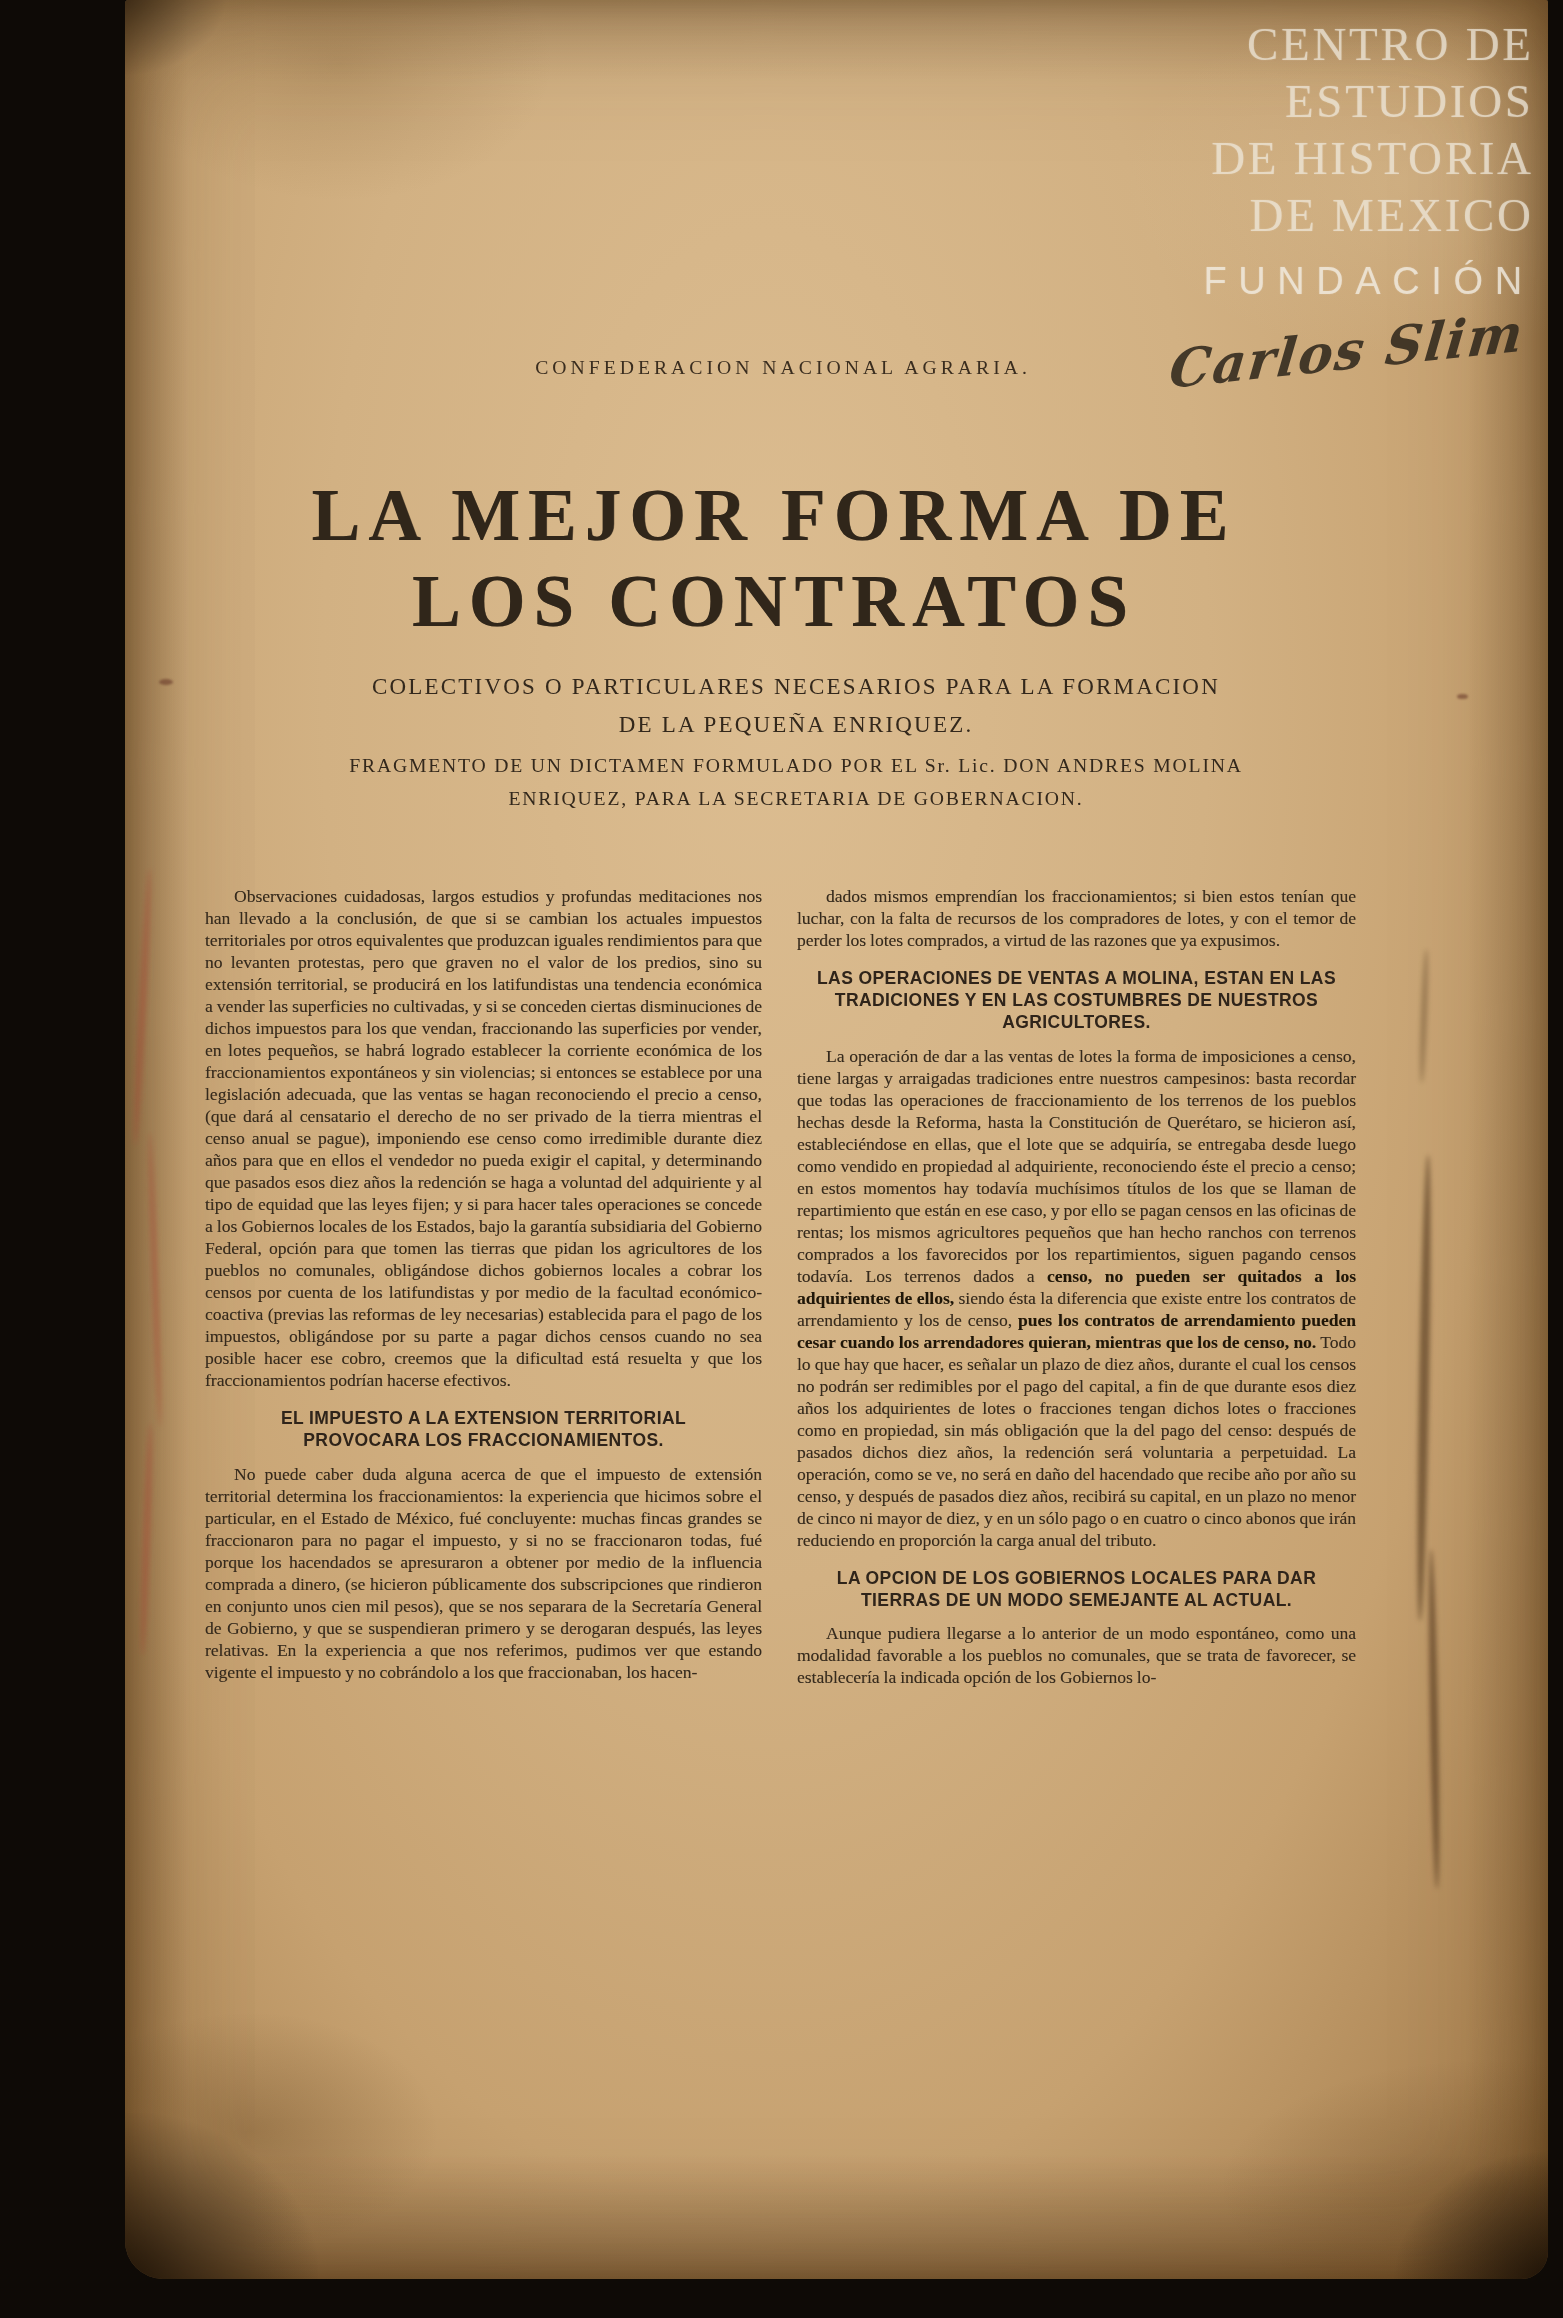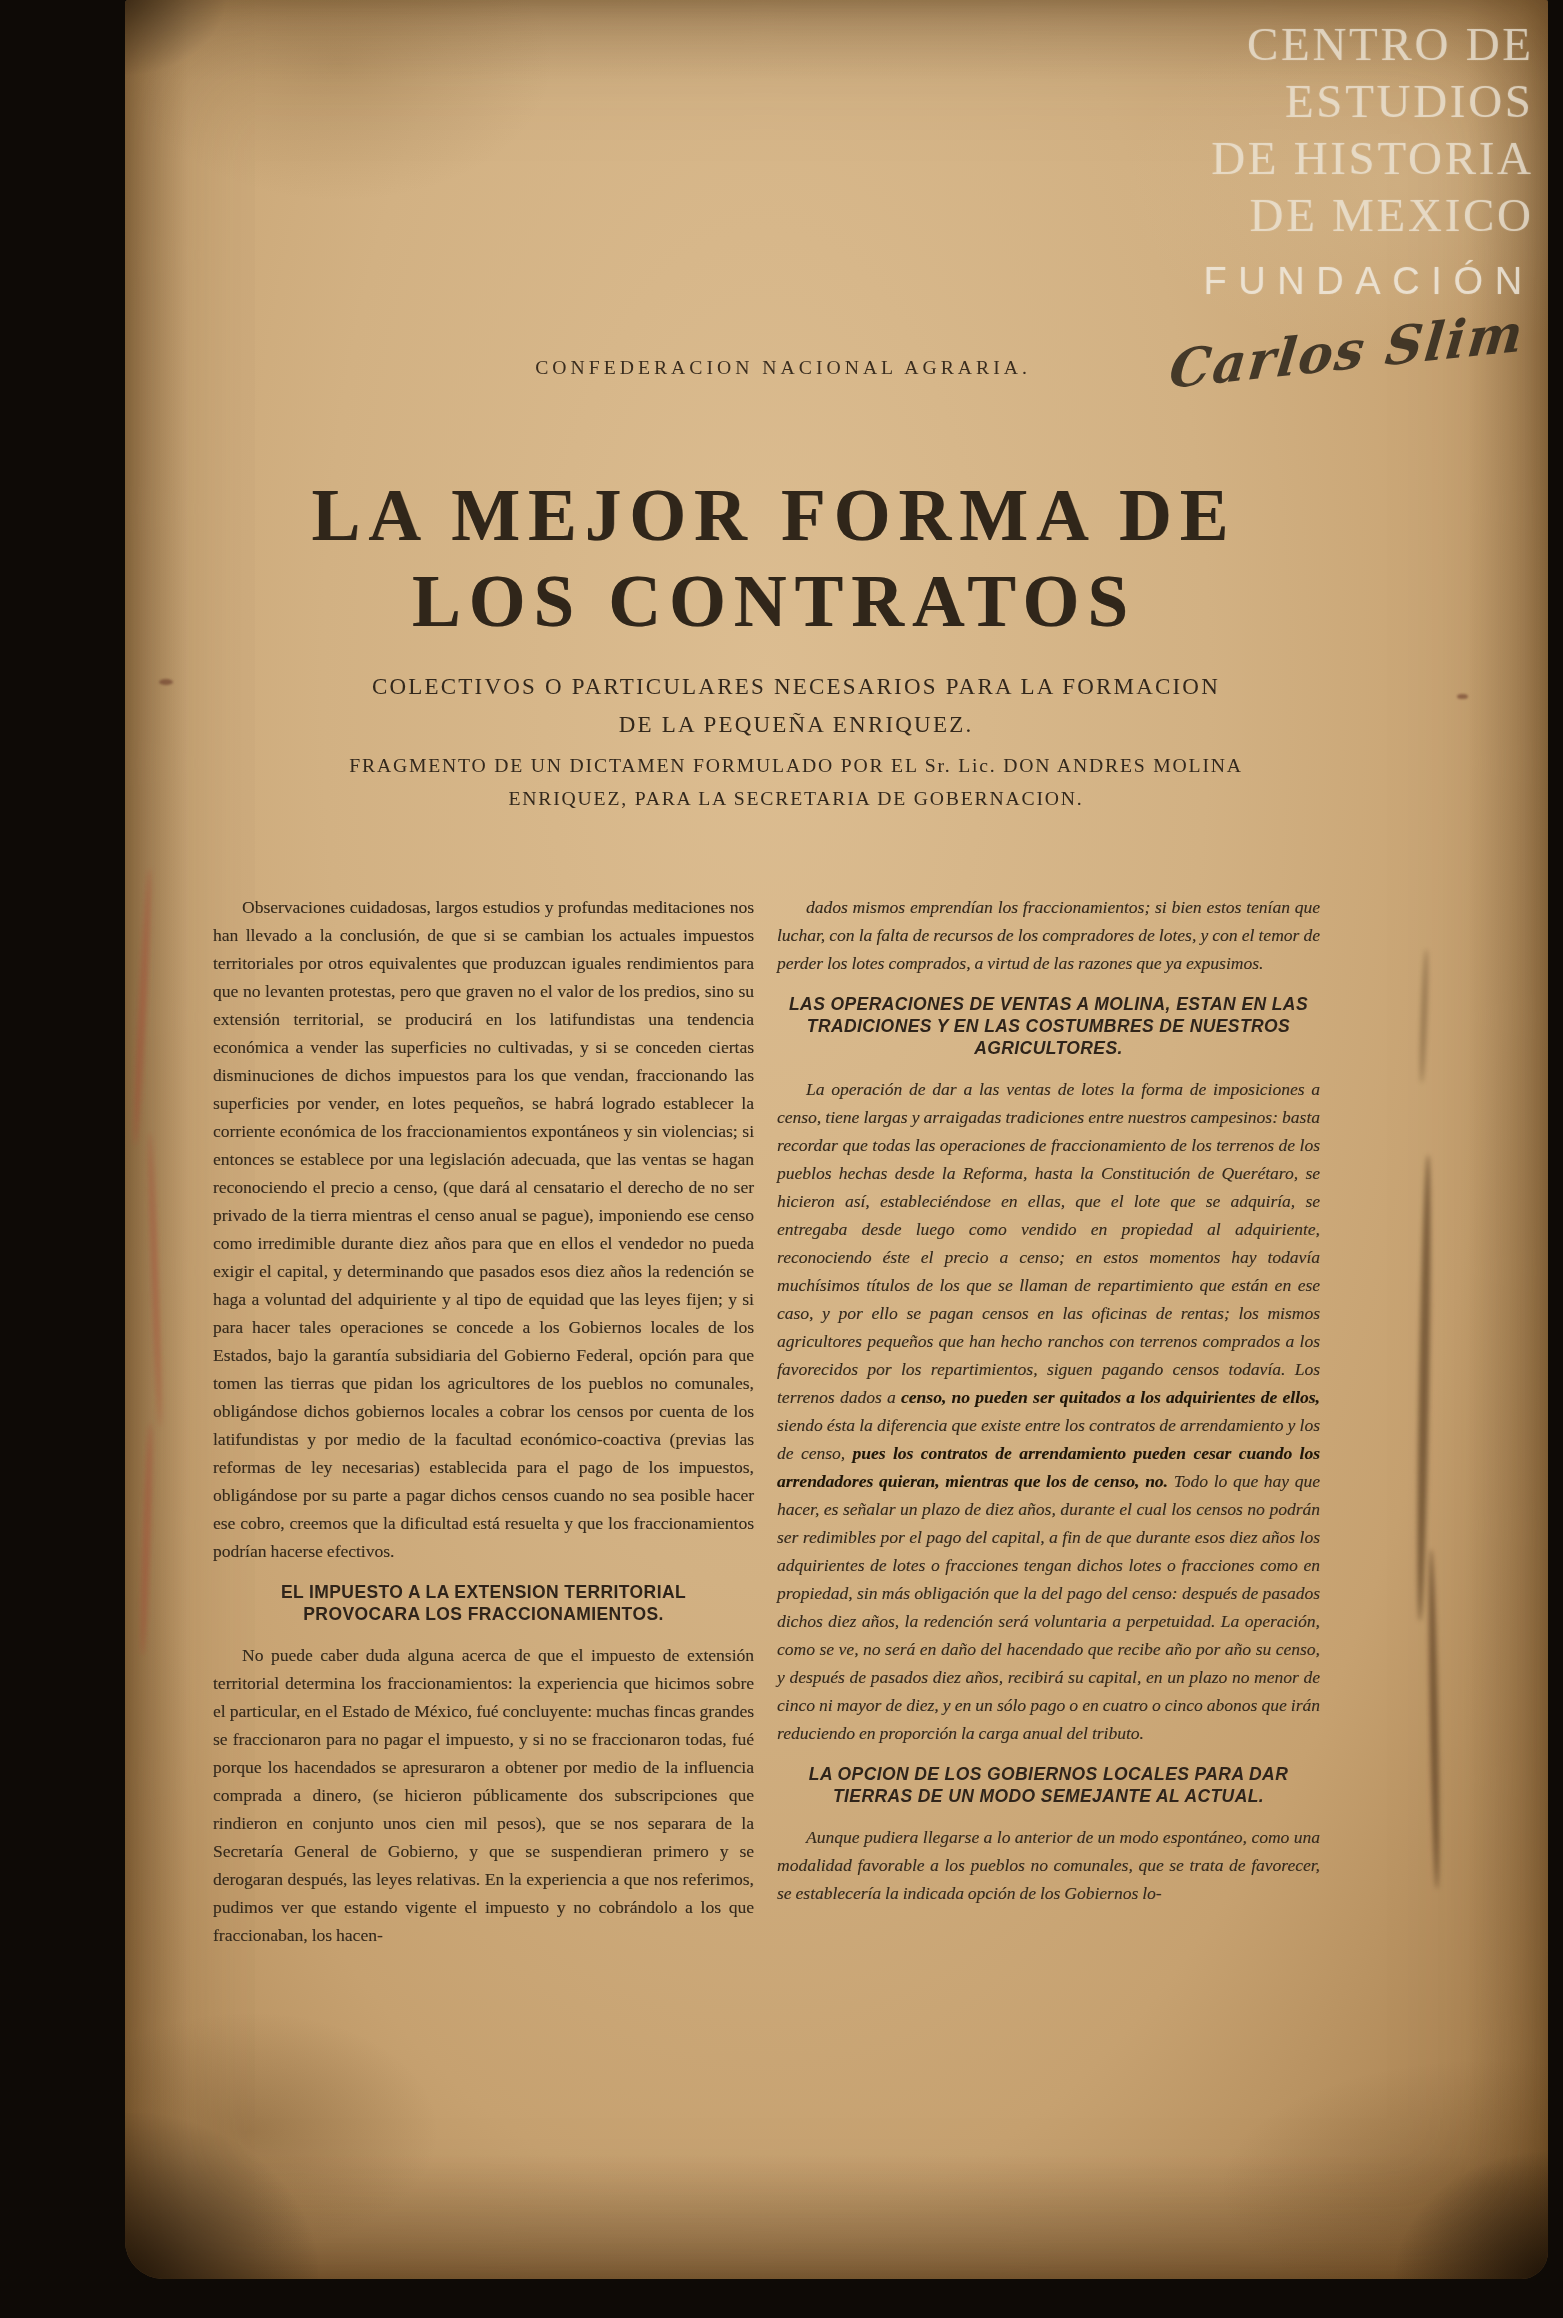--- a/index.html
+++ b/index.html
@@ -86,29 +86,29 @@
     font-size: 19.7px; line-height: 33px; letter-spacing: 1.8px;
     color: #33281c;
   }
 
   
   .column {
     position: absolute; top: 877px;
     color: #352a1d;
   }
   .column-left  { left: 72px;  width: 573px; }
-  .column-right { left: 636px; width: 575px; font-style: italic; }
+  .column-right { left: 664px; width: 575px; }
 
   .col-paragraph {
-    font-size: 17.5px; line-height: 28px;
+    font-size: 17.5px; line-height: 22px;
     text-align: justify;
     text-indent: 29px;
     hyphens: auto;
     word-spacing: -0.4px;
-    margin: 16px;
+    margin: 8px;
     text-shadow: 0.3px 0.3px 0 rgba(60,42,24,0.35);
   }
   .col-heading {
     font-family: "Liberation Sans", sans-serif;
     font-weight: 700;
     font-size: 17.5px; line-height: 22px;
     letter-spacing: 0.4px;
     text-align: center;
     margin: 16px 25px 11.6px;
     color: #2f241a;

